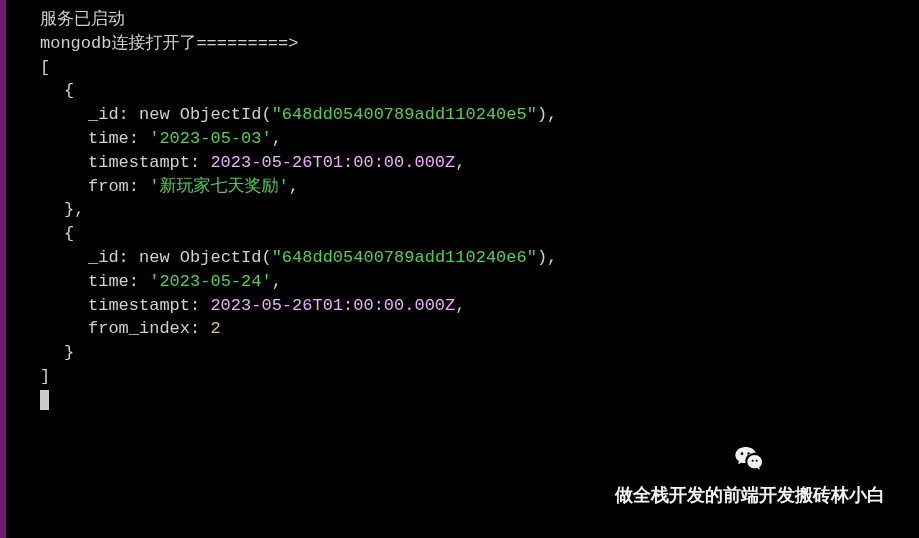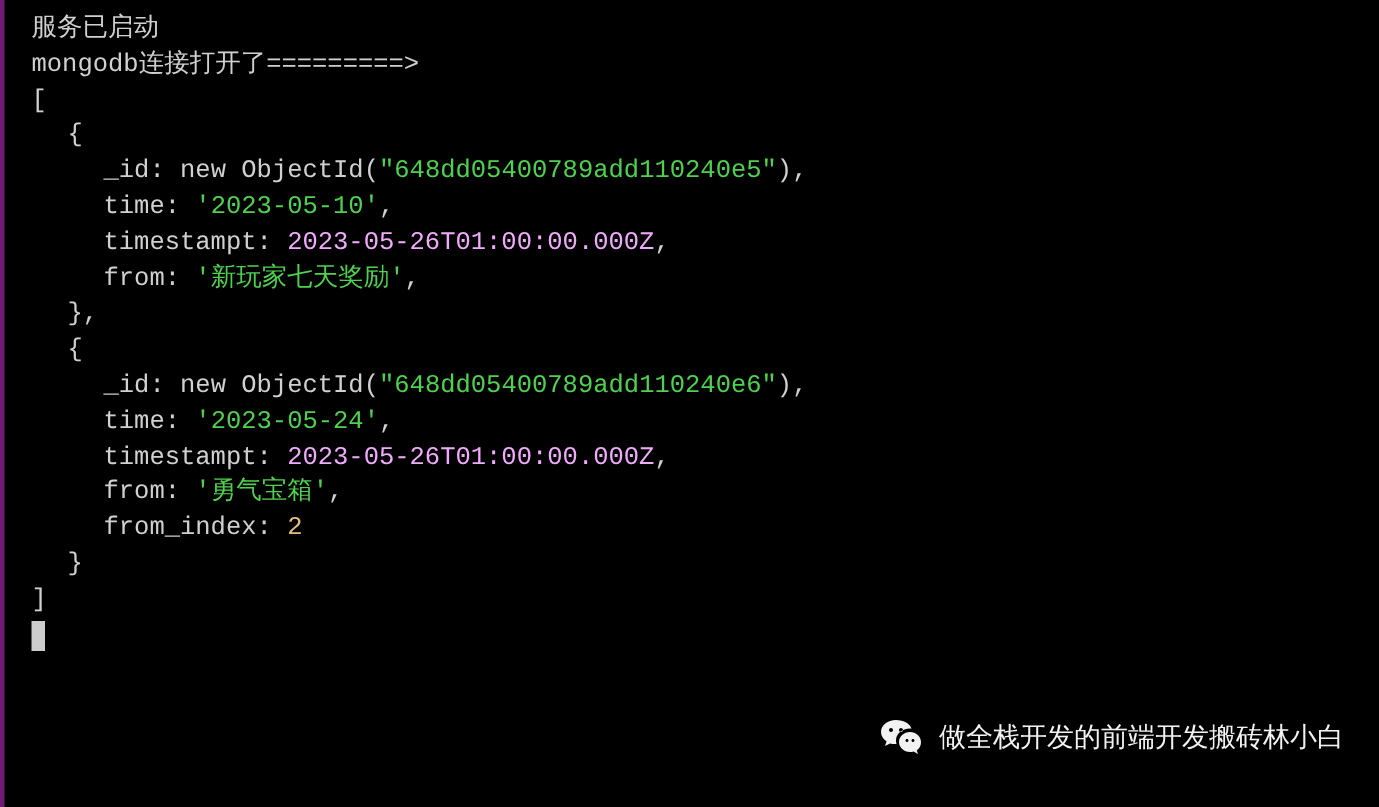--- a/index.html
+++ b/index.html
@@ -12,22 +12,22 @@
       font-family: 'Consolas', 'Monaco', 'Courier New', monospace;
       font-size: 17px;
       line-height: 1.4;
       color: #ccc;
       width: 919px;
       height: 538px;
       overflow: hidden;
       position: relative;
     }
     .terminal {
-      padding: 8px 0 8px 4px;
-      border-left: 3px solid #701a75;
+      padding: 8px 0 8px 20px;
+      border-left: 6px solid #701a75;
       height: 100%;
     }
     .line {
       padding-left: 14px;
       white-space: pre;
     }
     .white { color: #d0d0d0; }
     .yellow { color: #e5c07b; }
     .green { color: #50d050; }
     .magenta { color: #f0abfc; }
@@ -36,56 +36,56 @@
     .cursor {
       display: inline-block;
       width: 9px;
       height: 20px;
       background: #ccc;
       vertical-align: text-bottom;
     }
     .watermark {
       position: absolute;
       bottom: 30px;
-      right: 23px;
+      right: 34px;
       display: flex;
       align-items: center;
       gap: 8px;
       color: #fff;
       font-family: sans-serif;
       font-size: 18px;
-      font-weight: normal;
+      font-weight: bold;
       opacity: 0.95;
+      flex-direction: column;
     }
     .wechat-icon {
       width: 32px;
       height: 32px;
       fill: #fff;
     }
   </style>
 </head>
 <body>
 
 <div class="terminal">
   <div class="line white">服务已启动</div>
   <div class="line"><span class="white">mongodb</span><span class="white">连接打开了=========&gt;</span></div>
   <div class="line white">[</div>
 
   <div class="line indent1 white">{</div>
   <div class="line indent2"><span class="white">_id:</span><span class="white"> new</span><span class="white"> ObjectId(</span><span class="green">"648dd05400789add110240e5"</span><span class="white">),</span></div>
-  <div class="line indent2"><span class="white">time:</span><span class="green"> '2023-05-10'</span><span class="white">,</span></div>
+  <div class="line indent2"><span class="white">time:</span><span class="green"> '2023-05-03'</span><span class="white">,</span></div>
   <div class="line indent2"><span class="white">timestampt:</span><span class="magenta"> 2023-05-26T01:00:00.000Z</span><span class="white">,</span></div>
   <div class="line indent2"><span class="white">from:</span><span class="green"> '新玩家七天奖励'</span><span class="white">,</span></div>
   <div class="line indent1 white">},</div>
 
   <div class="line indent1 white">{</div>
   <div class="line indent2"><span class="white">_id:</span><span class="white"> new</span><span class="white"> ObjectId(</span><span class="green">"648dd05400789add110240e6"</span><span class="white">),</span></div>
   <div class="line indent2"><span class="white">time:</span><span class="green"> '2023-05-24'</span><span class="white">,</span></div>
   <div class="line indent2"><span class="white">timestampt:</span><span class="magenta"> 2023-05-26T01:00:00.000Z</span><span class="white">,</span></div>
-  <div class="line indent2"><span class="white">from:</span><span class="green"> '勇气宝箱'</span><span class="white">,</span></div>
   <div class="line indent2"><span class="white">from_index:</span><span class="yellow"> 2</span></div>
   <div class="line indent1 white">}</div>
 
   <div class="line white">]</div>
   <div class="line"><span class="cursor"></span></div>
 </div>
 
 <div class="watermark">
   <svg class="wechat-icon" viewBox="0 0 24 24">
     <path d="M8.5 3C4.36 3 1 5.69 1 9c0 1.89 1.08 3.56 2.78 4.66L3 16l2.5-1.25c.88.25 1.8.25 2.5.25.25 0 .5 0 .75-.03-.16-.53-.25-1.09-.25-1.66 0-3.31 3.13-6 7-6 .25 0 .5 0 .75.03C15.5 4.75 12.5 3 8.5 3zM6 7c.55 0 1 .45 1 1s-.45 1-1 1-1-.45-1-1 .45-1 1-1zm5 0c.55 0 1 .45 1 1s-.45 1-1 1-1-.45-1-1 .45-1 1-1zm4.5 2C12.46 9 10 11.24 10 14s2.46 5 5.5 5c.63 0 1.25-.09 1.81-.28L19.5 20l-.63-1.88C20.38 17.22 21 15.69 21 14c0-2.76-2.46-5-5.5-5zm-1.5 3.5c.41 0 .75.34.75.75s-.34.75-.75.75-.75-.34-.75-.75.34-.75.75-.75zm3 0c.41 0 .75.34.75.75s-.34.75-.75.75-.75-.34-.75-.75.34-.75.75-.75z"></path>

